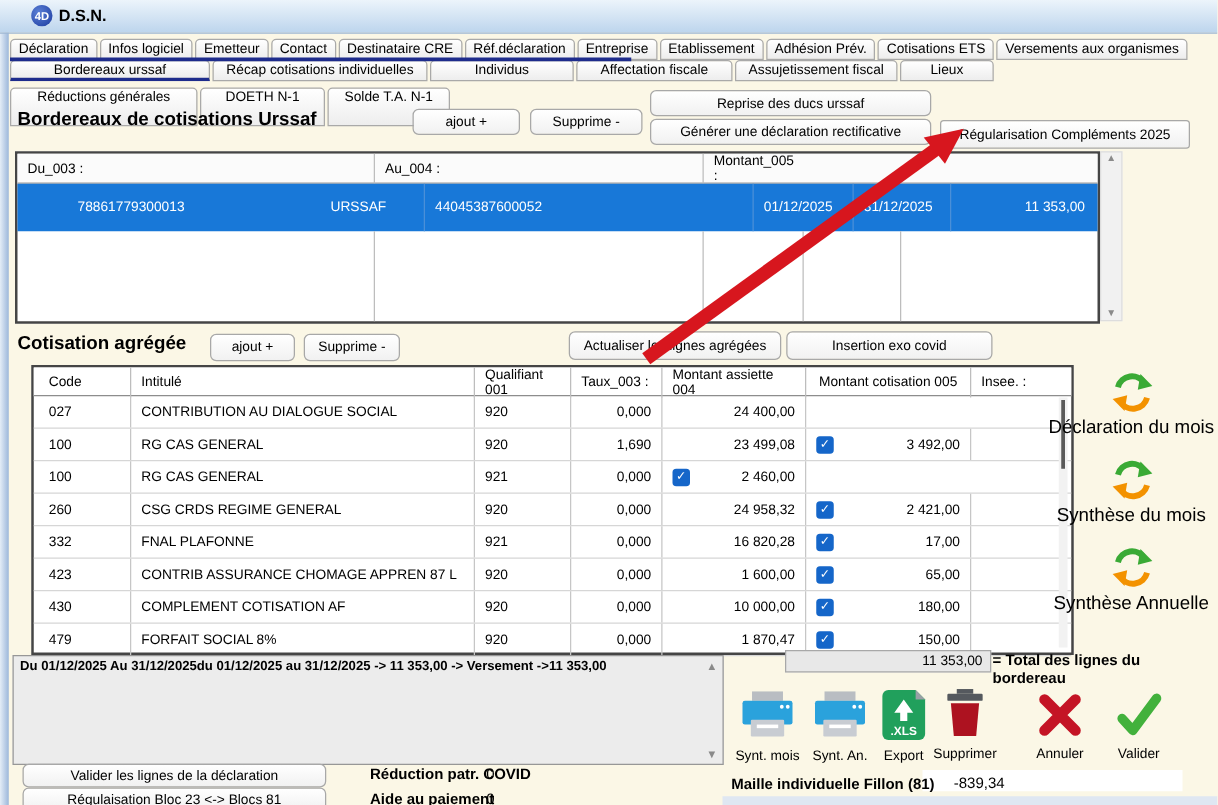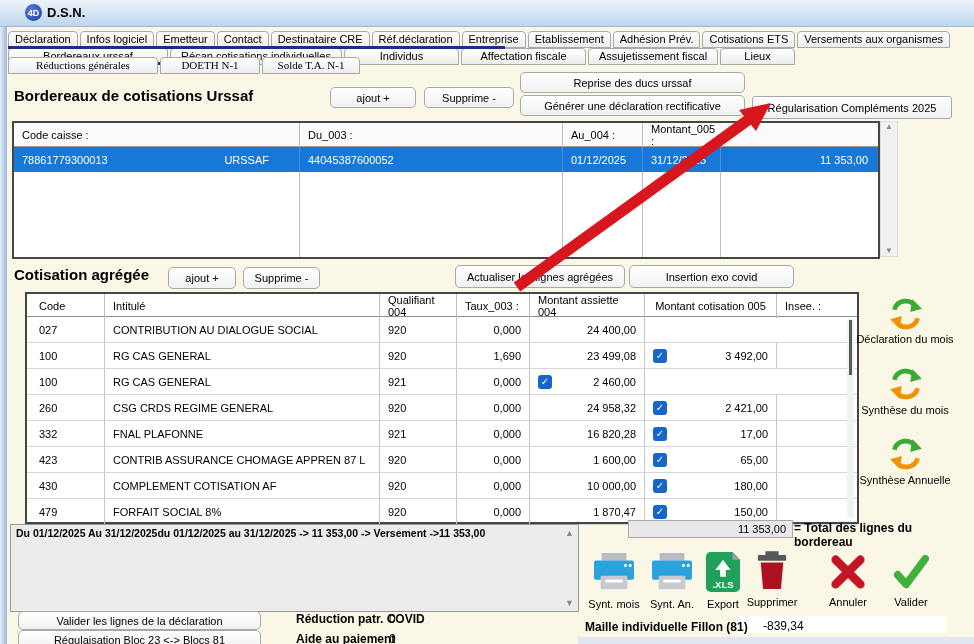--- a/index.html
+++ b/index.html
@@ -14,21 +14,21 @@
     background:linear-gradient(90deg,#e4edf7,#9cb7da);z-index:1;}
   .logo4d{position:absolute;left:25px;top:4px;width:17px;height:17px;border-radius:50%;
     background:radial-gradient(circle at 35% 35%,#5a7fd6,#1b3a9e);color:#fff;font-size:9px;
     font-weight:bold;display:flex;align-items:center;justify-content:center;z-index:3;}
   .apptitle{position:absolute;left:47px;top:5px;font-size:13px;font-weight:600;z-index:3;}
 
   
   .tabrow{position:absolute;display:flex;gap:2px;z-index:2;}
   #row1{left:8px;top:31px;width:942px;height:17px;}
   #row2{left:8px;top:48px;width:942px;height:17px;}
-  #row3{left:8px;top:57px;height:17px;font-family:Liberation Serif, serif;}
+  #row3{left:8px;top:70px;height:31px;}
   .tab{flex:1 1 auto;background:linear-gradient(#ffffff,#ededed);border:1px solid #a9a9a9;
     border-radius:4px 4px 0 0;font-size:11px;line-height:14px;text-align:center;
     padding:0 6px;white-space:nowrap;overflow:hidden;}
   #row2 .tab:nth-child(1){flex:0 1 146px;}
   #row2 .tab:nth-child(2){flex:0 1 158px;}
   #row2 .tab:nth-child(3){flex:0 1 101px;}
   #row2 .tab:nth-child(4){flex:0 1 111px;}
   #row2 .tab:nth-child(5){flex:0 1 116px;}
   #row2 .tab:nth-child(6){flex:0 1 61px;}
   #row2 .tab:nth-child(7){flex:0 1 151px;}
@@ -46,21 +46,21 @@
     white-space:nowrap;z-index:3;}
 
   .sectitle{position:absolute;font-size:15px;font-weight:bold;z-index:2;}
 
   
   #btable{position:absolute;left:12px;top:121px;width:864px;height:134px;background:#fff;
     border:2px solid #454545;display:flex;flex-direction:column;z-index:2;}
   .bt-grid{display:grid;grid-template-columns:286px 263px 80px 78px 1fr;}
   .bt-head{height:23px;background:#fbfbfb;border-bottom:1px solid #9a9a9a;}
   .bt-head .c{font-size:11px;display:flex;align-items:center;padding:0 8px;border-right:1px solid #bdbdbd;}
-  .bt-row{height:25px;background:#1878d8;color:#fff;}
+  .bt-row{height:38px;background:#1878d8;color:#fff;padding-left:40px;}
   .bt-row .c{font-size:11px;display:flex;align-items:center;padding:0 8px;border-right:1px solid #4a8fd8;}
   .bt-fill{flex:1;}
   .bt-fill .c{border-right:1px solid #bdbdbd;}
   .c:last-child{border-right:none !important;}
   .bt-montant{justify-content:flex-end !important;padding-right:10px !important;}
   .org{margin-left:auto;padding-right:22px;}
 
   
   .vscroll{position:absolute;background:#f1f1f1;border:1px solid #dddddd;z-index:2;
     display:flex;flex-direction:column;justify-content:space-between;align-items:center;}
@@ -79,21 +79,21 @@
   .cot{justify-content:space-between !important;}
   .hc{justify-content:center !important;}
   .checkbox{width:14px;height:14px;background:#1566c9;border-radius:3px;color:#fff;
     font-size:10px;line-height:14px;text-align:center;flex:0 0 auto;}
   .checkbox::after{content:"✓";}
   .ct-scroll{position:absolute;top:24px;right:3px;width:7px;bottom:4px;background:#f2f2f2;}
   .ct-thumb{position:absolute;top:2px;left:2px;width:3px;height:55px;background:#5a5a5a;}
 
   
   .sync{position:absolute;left:886px;width:40px;height:36px;z-index:2;}
-  .synclabel{position:absolute;left:838px;width:134px;text-align:center;font-size:11px;z-index:2;}
+  .synclabel{position:absolute;left:838px;width:134px;text-align:center;font-size:15px;z-index:2;}
 
   
   #summary{position:absolute;left:10px;top:524px;width:567px;height:86px;background:#ececec;
     border:1px solid #979797;z-index:2;}
   #summary .txt{padding:2px 18px 2px 5px;font-size:10.5px;font-weight:bold;line-height:13px;}
   #summary .ar{position:absolute;right:4px;font-size:9px;color:#8a8a8a;}
   #total-field{position:absolute;left:628px;top:520px;width:157px;height:16px;background:#e8e8e8;
     border:1px solid #a8a8a8;font-size:11px;display:flex;align-items:center;justify-content:flex-end;
     padding-right:6px;z-index:2;}
   #total-label{position:absolute;left:794px;top:521px;font-size:12px;font-weight:bold;z-index:2;}
@@ -146,21 +146,20 @@
 
 <div class="sectitle" style="left:14px;top:87px;">Bordereaux de cotisations Urssaf</div>
 <div class="btn" style="left:330px;top:87px;width:84px;height:19px;">ajout +</div>
 <div class="btn" style="left:424px;top:87px;width:88px;height:19px;">Supprime -</div>
 <div class="btn" style="left:520px;top:72px;width:223px;height:19px;">Reprise des ducs urssaf</div>
 <div class="btn" style="left:520px;top:95px;width:223px;height:19px;">Générer une déclaration rectificative</div>
 <div class="btn" style="left:752px;top:96px;width:198px;height:21px;border-radius:3px;">Régularisation Compléments 2025</div>
 
 <div id="btable">
   <div class="bt-grid bt-head">
-    <div class="c">Code caisse :</div>
     <div class="c">Du_003 :</div>
     <div class="c">Au_004 :</div>
     <div class="c">Montant_005 :</div>
   </div>
   <div class="bt-grid bt-row">
     <div class="c">
       <span>78861779300013</span>
       <span class="org">URSSAF</span>
     </div>
     <div class="c">44045387600052</div>
@@ -184,21 +183,21 @@
 <div class="sectitle" style="left:14px;top:266px;">Cotisation agrégée</div>
 <div class="btn" style="left:168px;top:267px;width:66px;height:20px;">ajout +</div>
 <div class="btn" style="left:243px;top:267px;width:75px;height:20px;">Supprime -</div>
 <div class="btn" style="left:455px;top:265px;width:168px;height:21px;">Actualiser les lignes agrégées</div>
 <div class="btn" style="left:629px;top:265px;width:163px;height:21px;">Insertion exo covid</div>
 
 <div id="ctable">
   <div class="ct-grid ct-head">
     <div class="c">Code</div>
     <div class="c">Intitulé</div>
-    <div class="c">Qualifiant 004</div>
+    <div class="c">Qualifiant 001</div>
     <div class="c">Taux_003 :</div>
     <div class="c hc">Montant assiette 004</div>
     <div class="c hc">Montant cotisation 005</div>
     <div class="c">Insee. :</div>
   </div>
   <div>
       <div class="ct-grid ct-row">
         <div class="c">027</div>
         <div class="c">CONTRIBUTION AU DIALOGUE SOCIAL</div>
         <div class="c">920</div>

